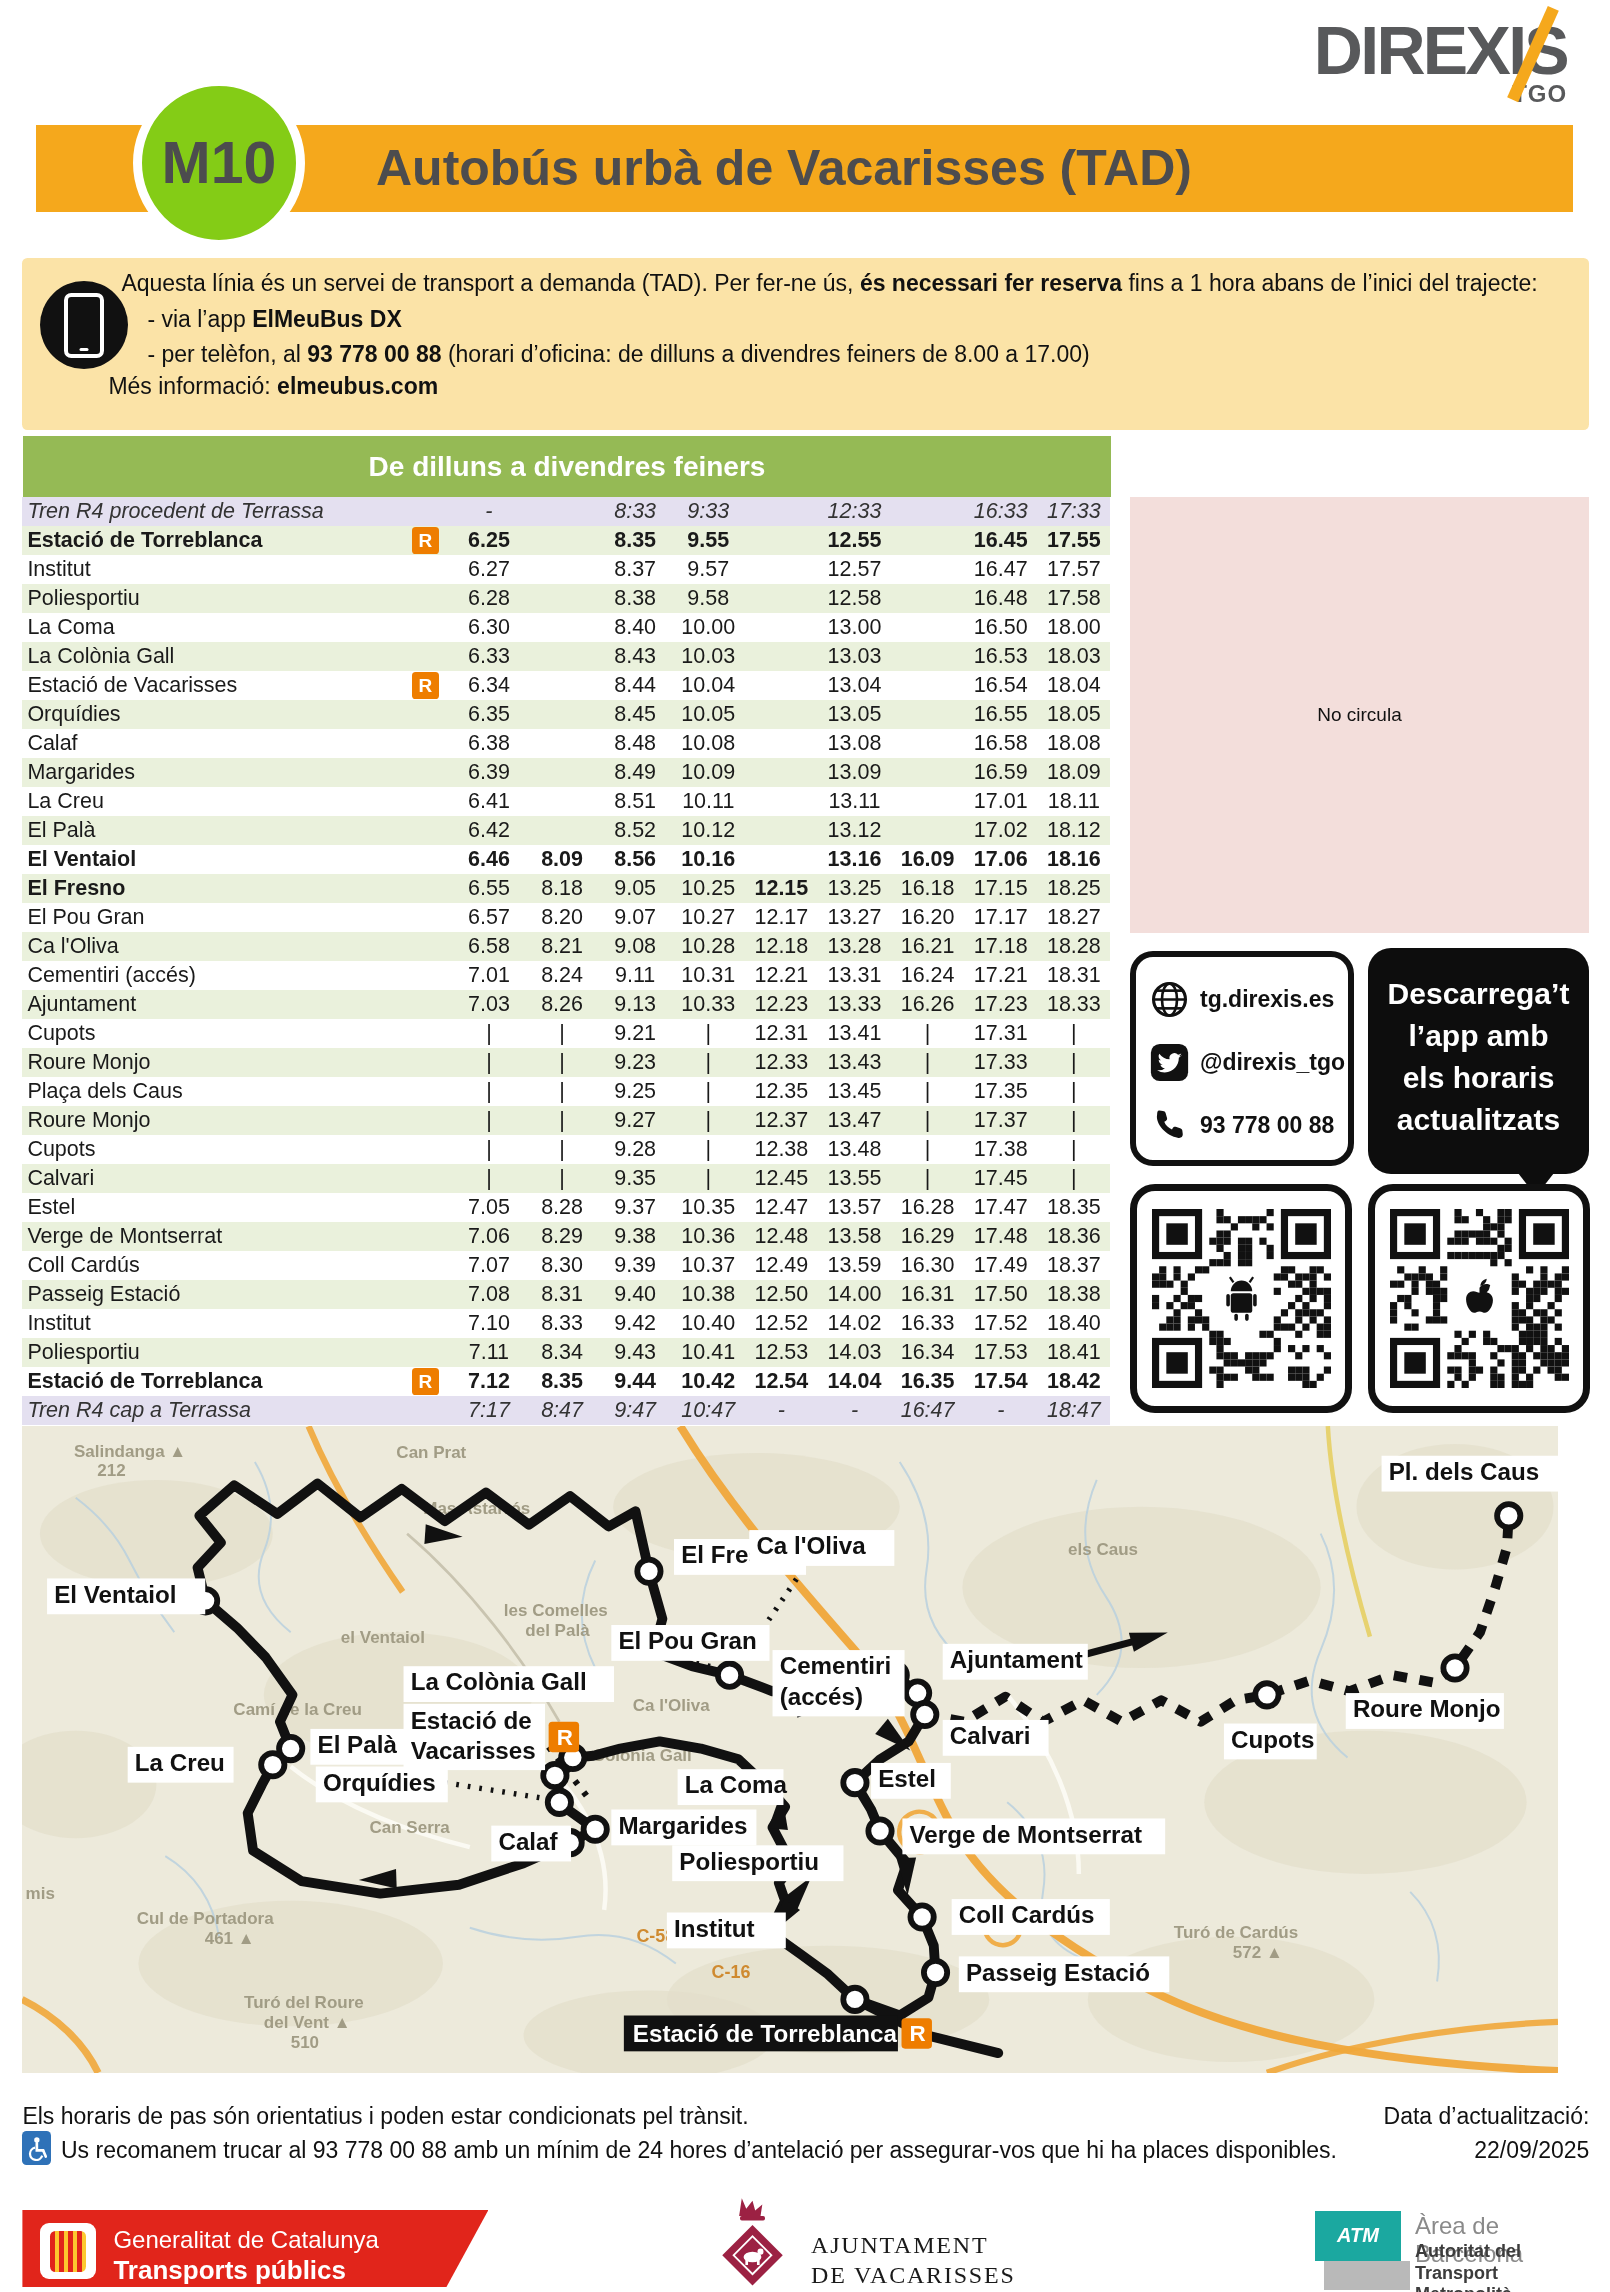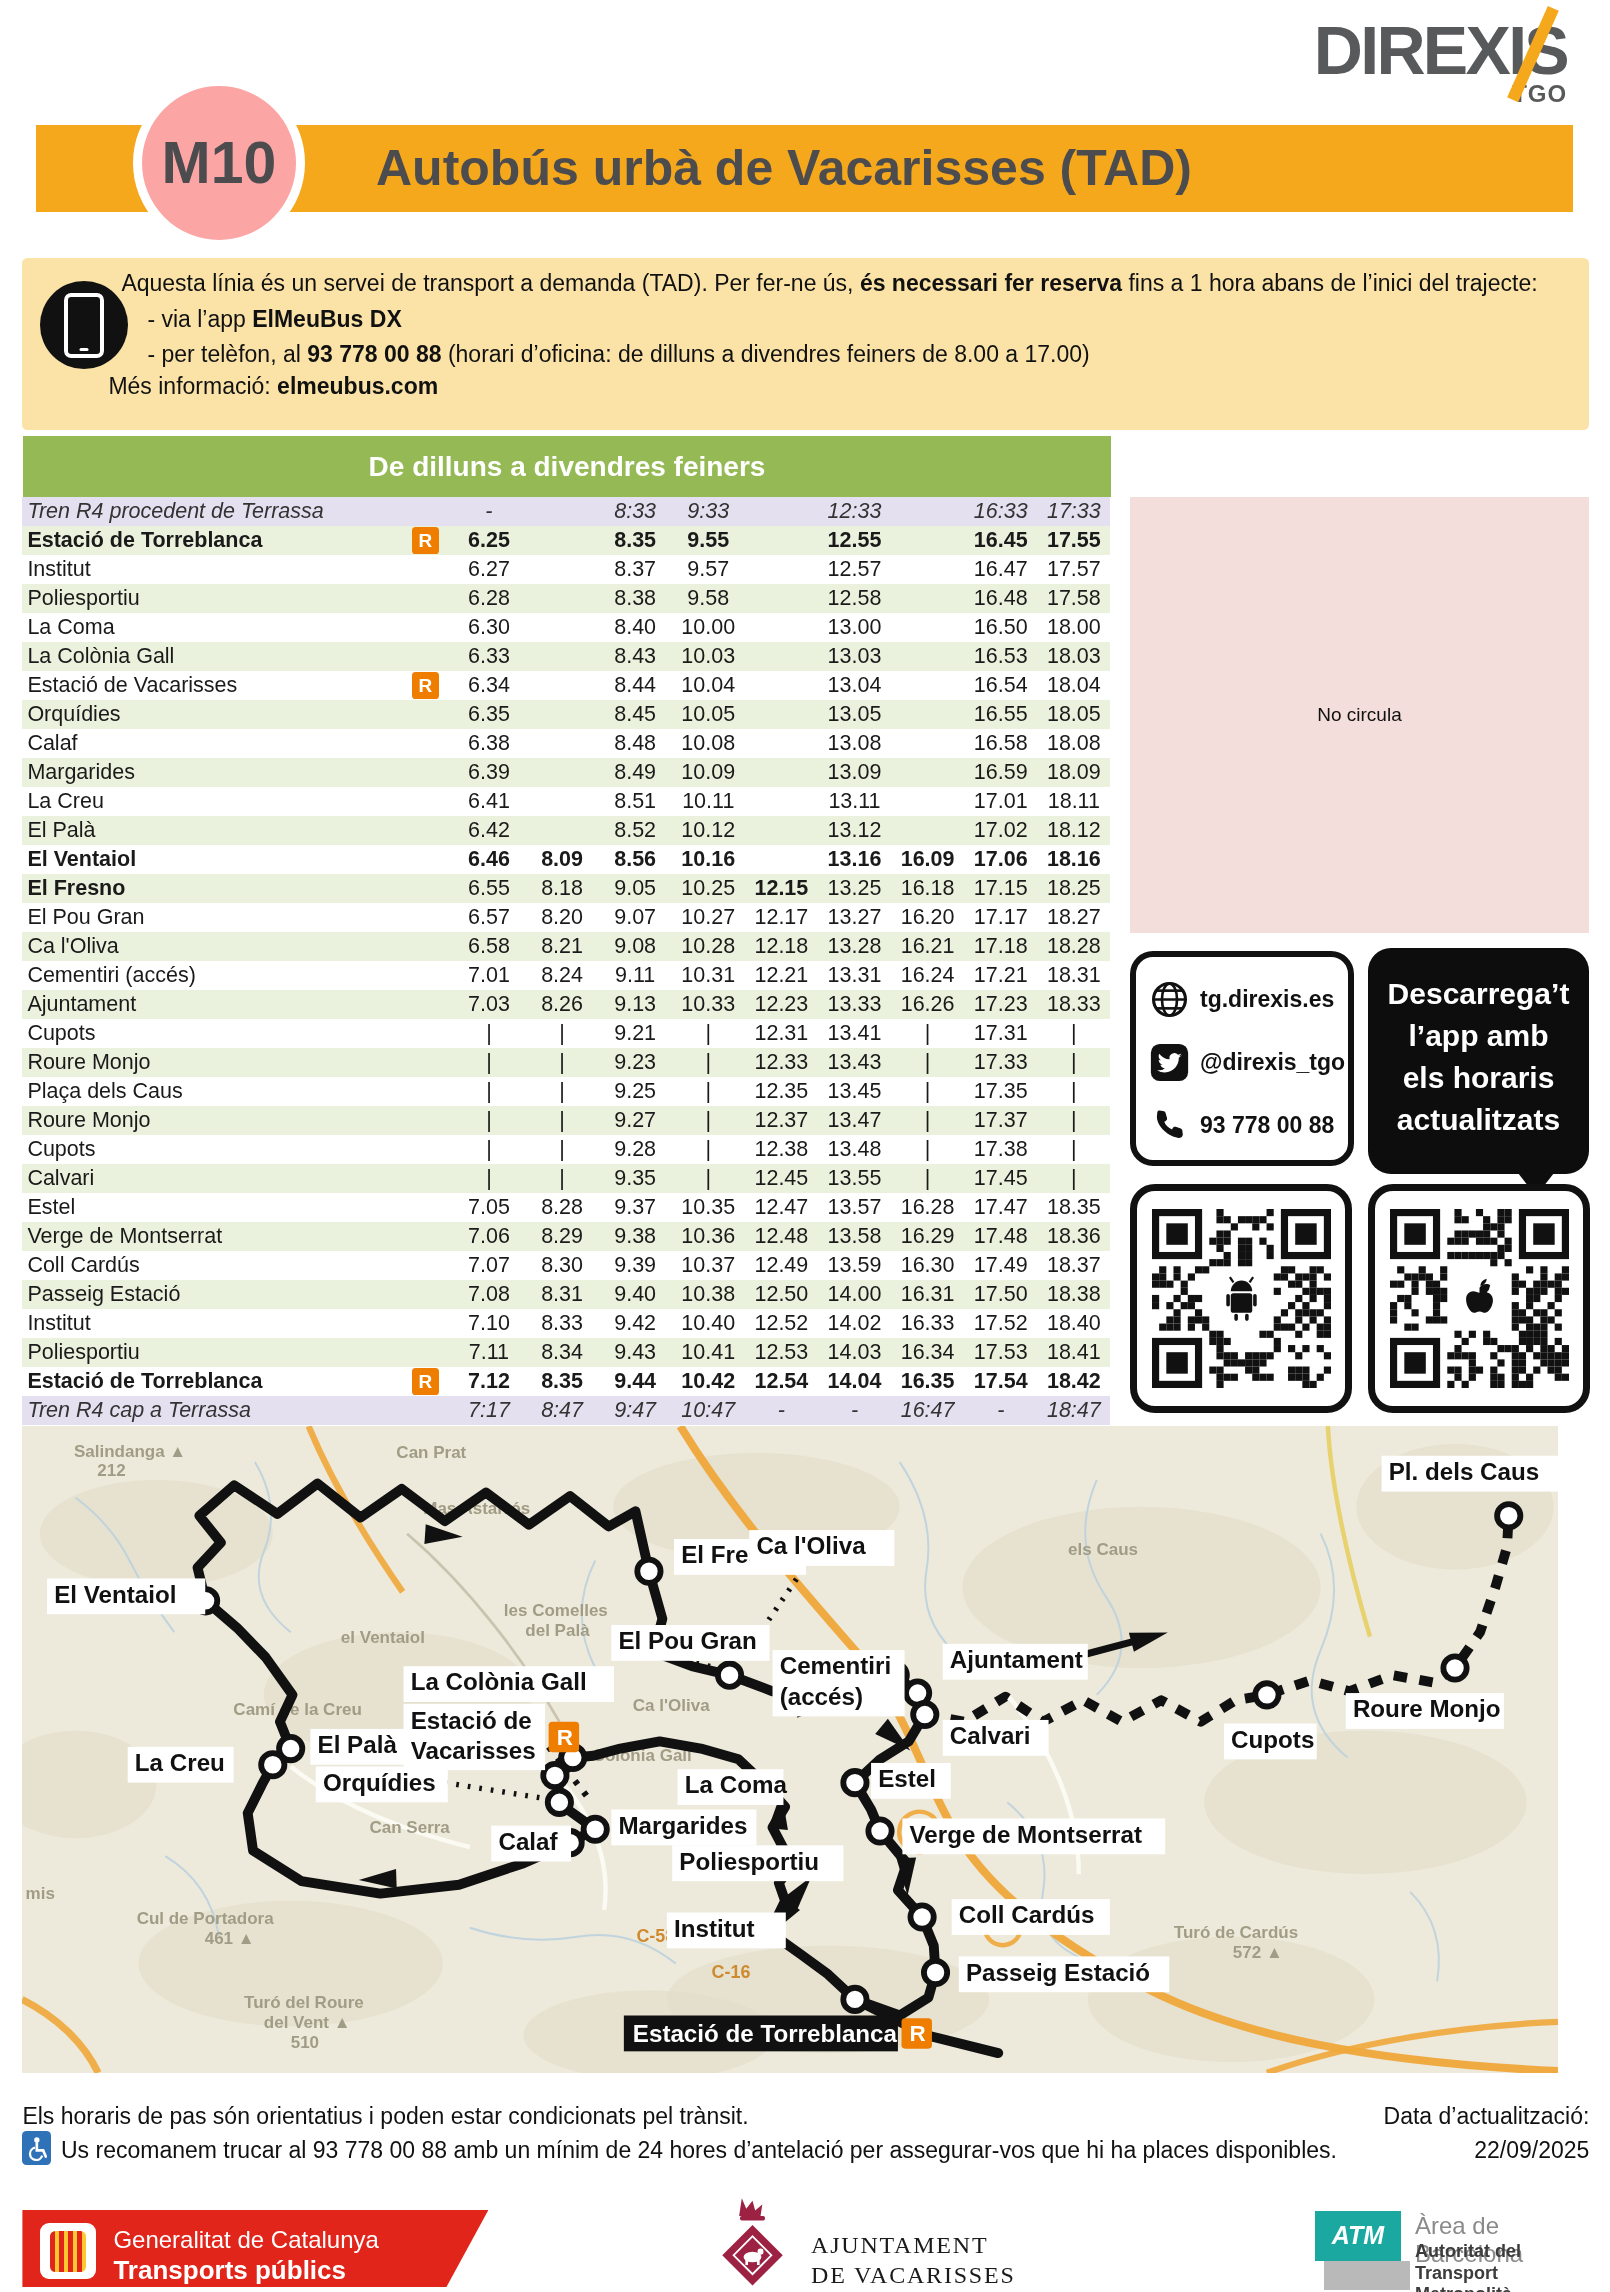--- a/index.html
+++ b/index.html
@@ -10,21 +10,21 @@
   .logo{position:absolute;top:16px;right:43px;width:349px;text-align:right;}
   .logo-text{position:relative;display:inline-block;font-size:68px;font-weight:bold;
              letter-spacing:-2.7px;color:#58595b;line-height:1;}
   .logo-slash{position:absolute;width:11.6px;height:100px;background:#f5a81c;
               left:213px;top:-12.5px;transform:rotate(24deg);}
   .logo-sub{font-size:24px;font-weight:bold;color:#58595b;margin-top:-3.6px;letter-spacing:0.9px;}
 
   
   .titlebar{position:absolute;left:36px;top:125px;width:1537px;height:87px;background:#f5a81c;}
   .m10-badge{position:absolute;left:133px;top:77px;width:154px;height:154px;border-radius:50%;
-             background:#fca5a5;border:9.9px solid #fff;display:flex;align-items:center;
+             background:#84cc16;border:9.9px solid #fff;display:flex;align-items:center;
              justify-content:center;font-size:59px;font-weight:bold;color:#4c4c4e;z-index:3;}
   .page-title{position:absolute;left:376px;top:125px;height:87px;line-height:87px;
               font-size:50px;font-weight:bold;color:#4c4c4e;}
 
   
   .notice{position:absolute;left:22.4px;top:258px;width:1567px;height:172px;background:#fbe3a7;border-radius:5.4px;}
   .phone-badge{position:absolute;left:18px;top:23px;width:88px;height:88px;border-radius:50%;background:#111;
                display:flex;align-items:center;justify-content:center;}
   .phone-shape{width:32px;height:57px;border:4.5px solid #fff;border-radius:7.2px;position:relative;}
   .phone-shape:after{content:"";position:absolute;left:50%;bottom:2.7px;transform:translateX(-50%);
@@ -81,21 +81,21 @@
            display:flex;align-items:center;justify-content:center;}
   .senyera-in{width:36px;height:41px;border-radius:5.4px;
               background:repeating-linear-gradient(90deg,#e1251b 0 4.5px,#fdc82f 4.5px 9px);}
   .gencat-t1{position:absolute;left:91px;top:16px;font-size:24px;color:#fff;}
   .gencat-t2{position:absolute;left:91px;top:45px;font-size:26px;color:#fff;font-weight:bold;}
   .ajunt{position:absolute;left:699px;top:2196px;width:376px;height:97px;}
   .ajunt-text{position:absolute;left:112px;top:34px;font-family:"Liberation Serif",serif;
               font-size:24px;letter-spacing:1.8px;color:#1a1a1a;line-height:30px;}
   .atm{position:absolute;left:1315px;top:2207px;width:278px;height:86px;}
   .atm-teal{position:absolute;left:0;top:3.6px;width:86px;height:50px;background:#1ba8a0;color:#fff;
-            display:flex;align-items:center;justify-content:center;font-size:25px;font-weight:bold;font-style:italic;}
+            display:flex;align-items:center;justify-content:center;font-size:20px;font-weight:bold;font-style:italic;}
   .atm-gray{position:absolute;left:9px;top:54px;width:86px;height:29px;background:#b9b9b9;}
   .atm-t1{position:absolute;left:100px;top:5.4px;font-size:24px;color:#8a8a8a;}
   .atm-t2{position:absolute;left:100px;top:34px;font-size:18px;font-weight:bold;color:#3c3c3c;line-height:21.5px;}
 </style>
 </head>
 <body>
 
 <div class="page">
 
   <div class="logo">

